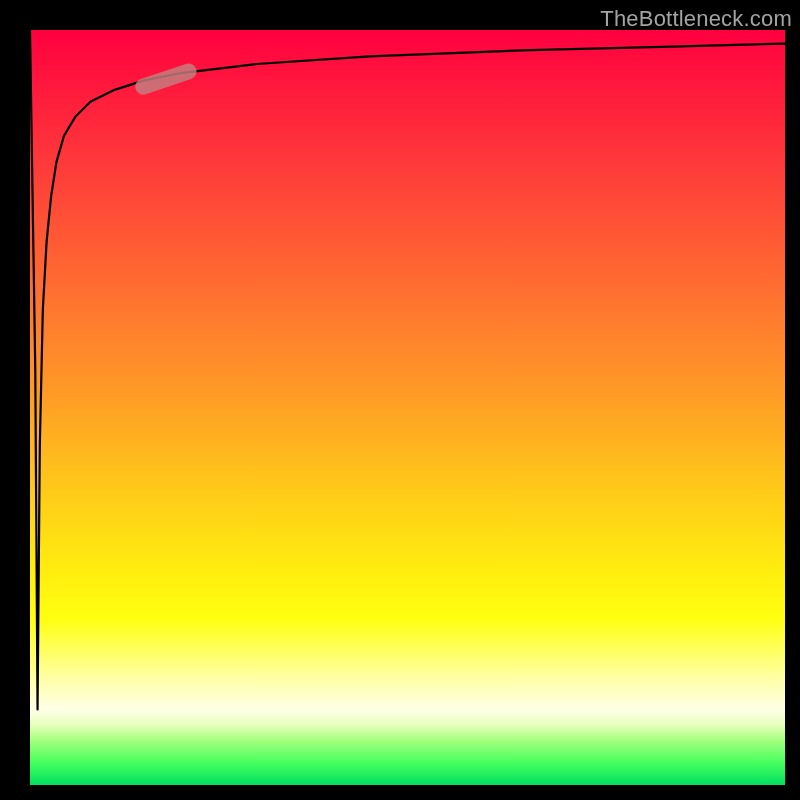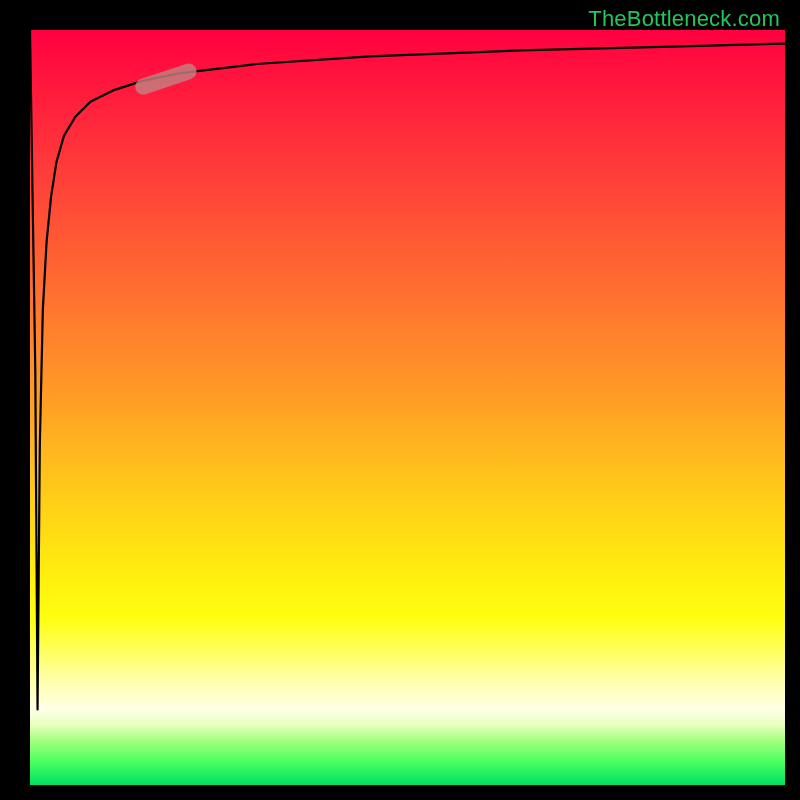--- a/index.html
+++ b/index.html
@@ -39,22 +39,22 @@
       #ffffe8 90%,
       #e8ffbe 92%,
       #a8ff80 94%,
       #48ff60 97%,
       #00e060 100%
     );
   }
   .watermark {
     position: absolute;
     top: 6px;
-    right: 20px;
-    color: #22c55e;
+    right: 8px;
+    color: #a3a3a3;
     font-size: 22px;
     letter-spacing: 0.2px;
     font-weight: 400;
     user-select: none;
   }
   svg.curve-layer {
     position: absolute;
     left: 30px;
     top: 30px;
     width: 755px;

